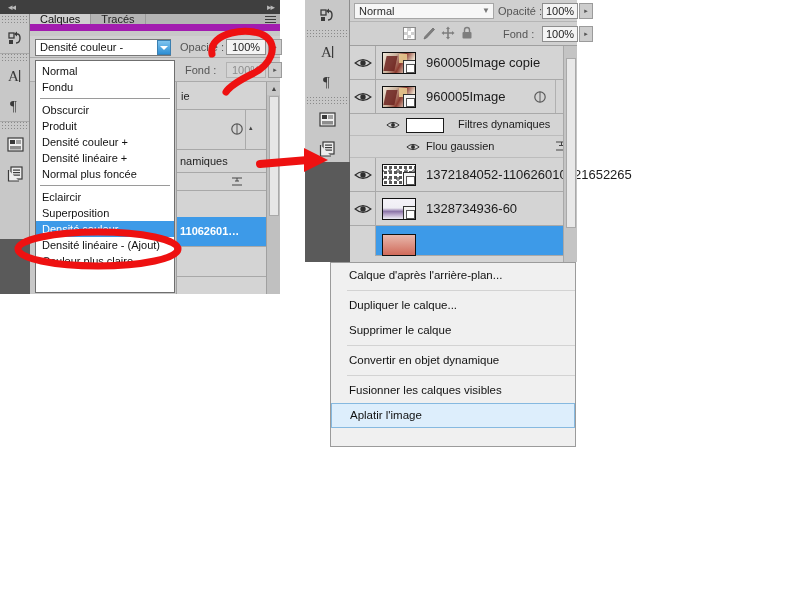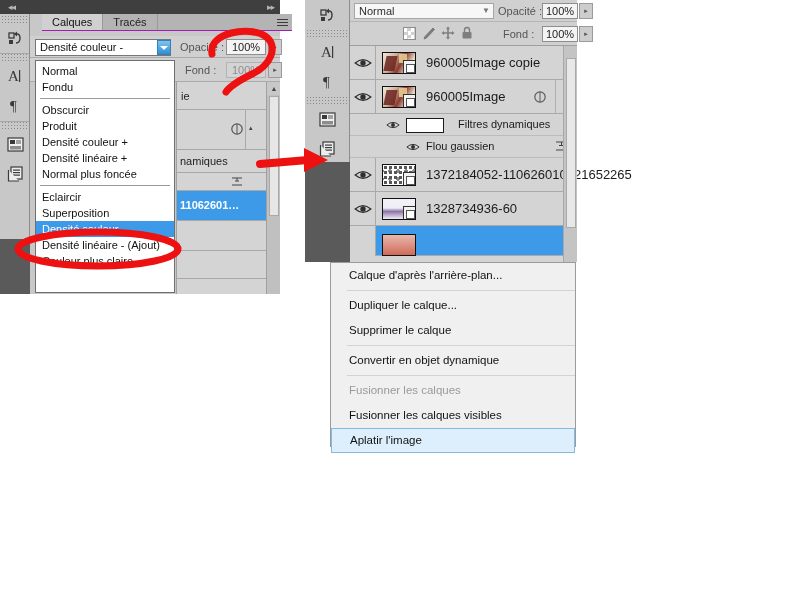--- a/index.html
+++ b/index.html
@@ -36,22 +36,22 @@
   .tool-group { border-bottom:1px solid #a8a8a8; }
   .tool-btn {
     width:30px; height:30px; display:flex; align-items:center; justify-content:center;
     color:#3a3a3a;
   }
   .dotted-grip { height:7px; background-image: radial-gradient(#8a8a8a 36%, transparent 38%);
     background-size: 3px 3px; background-position: 1px 2px; }
 
   
   .tabs-row {
-    position:absolute; left:42px; top:14px; width:250px; height:17px;
-    background:#b4b4b4; border-bottom:1px solid #a21caf;
+    position:absolute; left:30px; top:14px; width:250px; height:17px;
+    background:#b4b4b4; border-bottom:7px solid #a21caf;
     display:flex; align-items:stretch;
   }
   .tab {
     padding:0 10px; display:flex; align-items:center; font-size:11px; color:#222;
     border-right:1px solid #9a9a9a; background:#b4b4b4;
   }
   .tab.active { background:#d0d0d0; color:#111; }
   .tabs-filler { flex:1; background:#b4b4b4; }
   .panel-menu-icon { width:20px; display:flex; align-items:center; justify-content:center; }
   .hamburger i { display:block; width:11px; height:1px; background:#3c3c3c; margin:2px 0; }
@@ -99,21 +99,21 @@
   .dd-item { height:16px; line-height:16px; padding-left:6px; white-space:nowrap; }
   .dd-item.sel { background:#3d9ae8; color:#fff; }
   .dd-sep { height:1px; background:#9a9a9a; margin:3px 4px; }
 
   
   #left-layer-area {
     position:absolute; left:176px; top:82px; width:104px; height:212px;
     background:#d4d4d4; border-left:1px solid #a0a0a0; overflow:hidden;
   }
   .llrow { position:relative; border-bottom:1px solid #a8a8a8; font-size:11px; color:#222; }
-  .llsel { background:#3d9ae8; color:#fff; font-weight:bold; }
+  .llsel { background:#3d9ae8; color:#fff; font-weight:bold;margin-top:26px; }
   .left-scroll {
     position:absolute; right:0; top:0; width:14px; height:212px; background:#c0c0c0;
     border-left:1px solid #a0a0a0;
   }
   .left-scroll .thumbv { position:absolute; left:2px; top:14px; width:10px; height:120px; background:#e6e6e6; border:1px solid #a9a9a9; }
   .sc-arrow { position:absolute; left:0; width:14px; height:13px; display:flex; align-items:center; justify-content:center; font-size:7px; color:#444; background:#c8c8c8; }
 
   
   #right-panel { left:305px; top:0; width:272px; height:262px; background:#d4d4d4; }
   #right-dock {
@@ -512,21 +512,20 @@
 
   <div id="context-menu">
     <div class="gutter"></div>
     <div class="cm-item">Calque d'après l'arrière-plan...</div>
     <div class="cm-sep"></div>
     <div class="cm-item">Dupliquer le calque...</div>
     <div class="cm-item">Supprimer le calque</div>
     <div class="cm-sep"></div>
     <div class="cm-item">Convertir en objet dynamique</div>
     <div class="cm-sep"></div>
-    <div class="cm-item disabled">Fusionner les calques</div>
     <div class="cm-item">Fusionner les calques visibles</div>
     <div class="cm-item hl">Aplatir l'image</div>
   </div>
 
   <svg class="annot" style="left:190px; top:24px;" width="110" height="70">
     <path d="M22 30 C18 8, 60 2, 75 12 C90 22, 80 42, 62 50 C50 56, 40 62, 36 68" fill="none" stroke="#ee1111" stroke-width="7" stroke-linecap="round"></path>
   </svg>
 
   <svg class="annot" style="left:10px; top:225px;" width="185" height="48">
     <ellipse cx="88" cy="24" rx="80" ry="17" fill="none" stroke="#ee1111" stroke-width="7"></ellipse>

